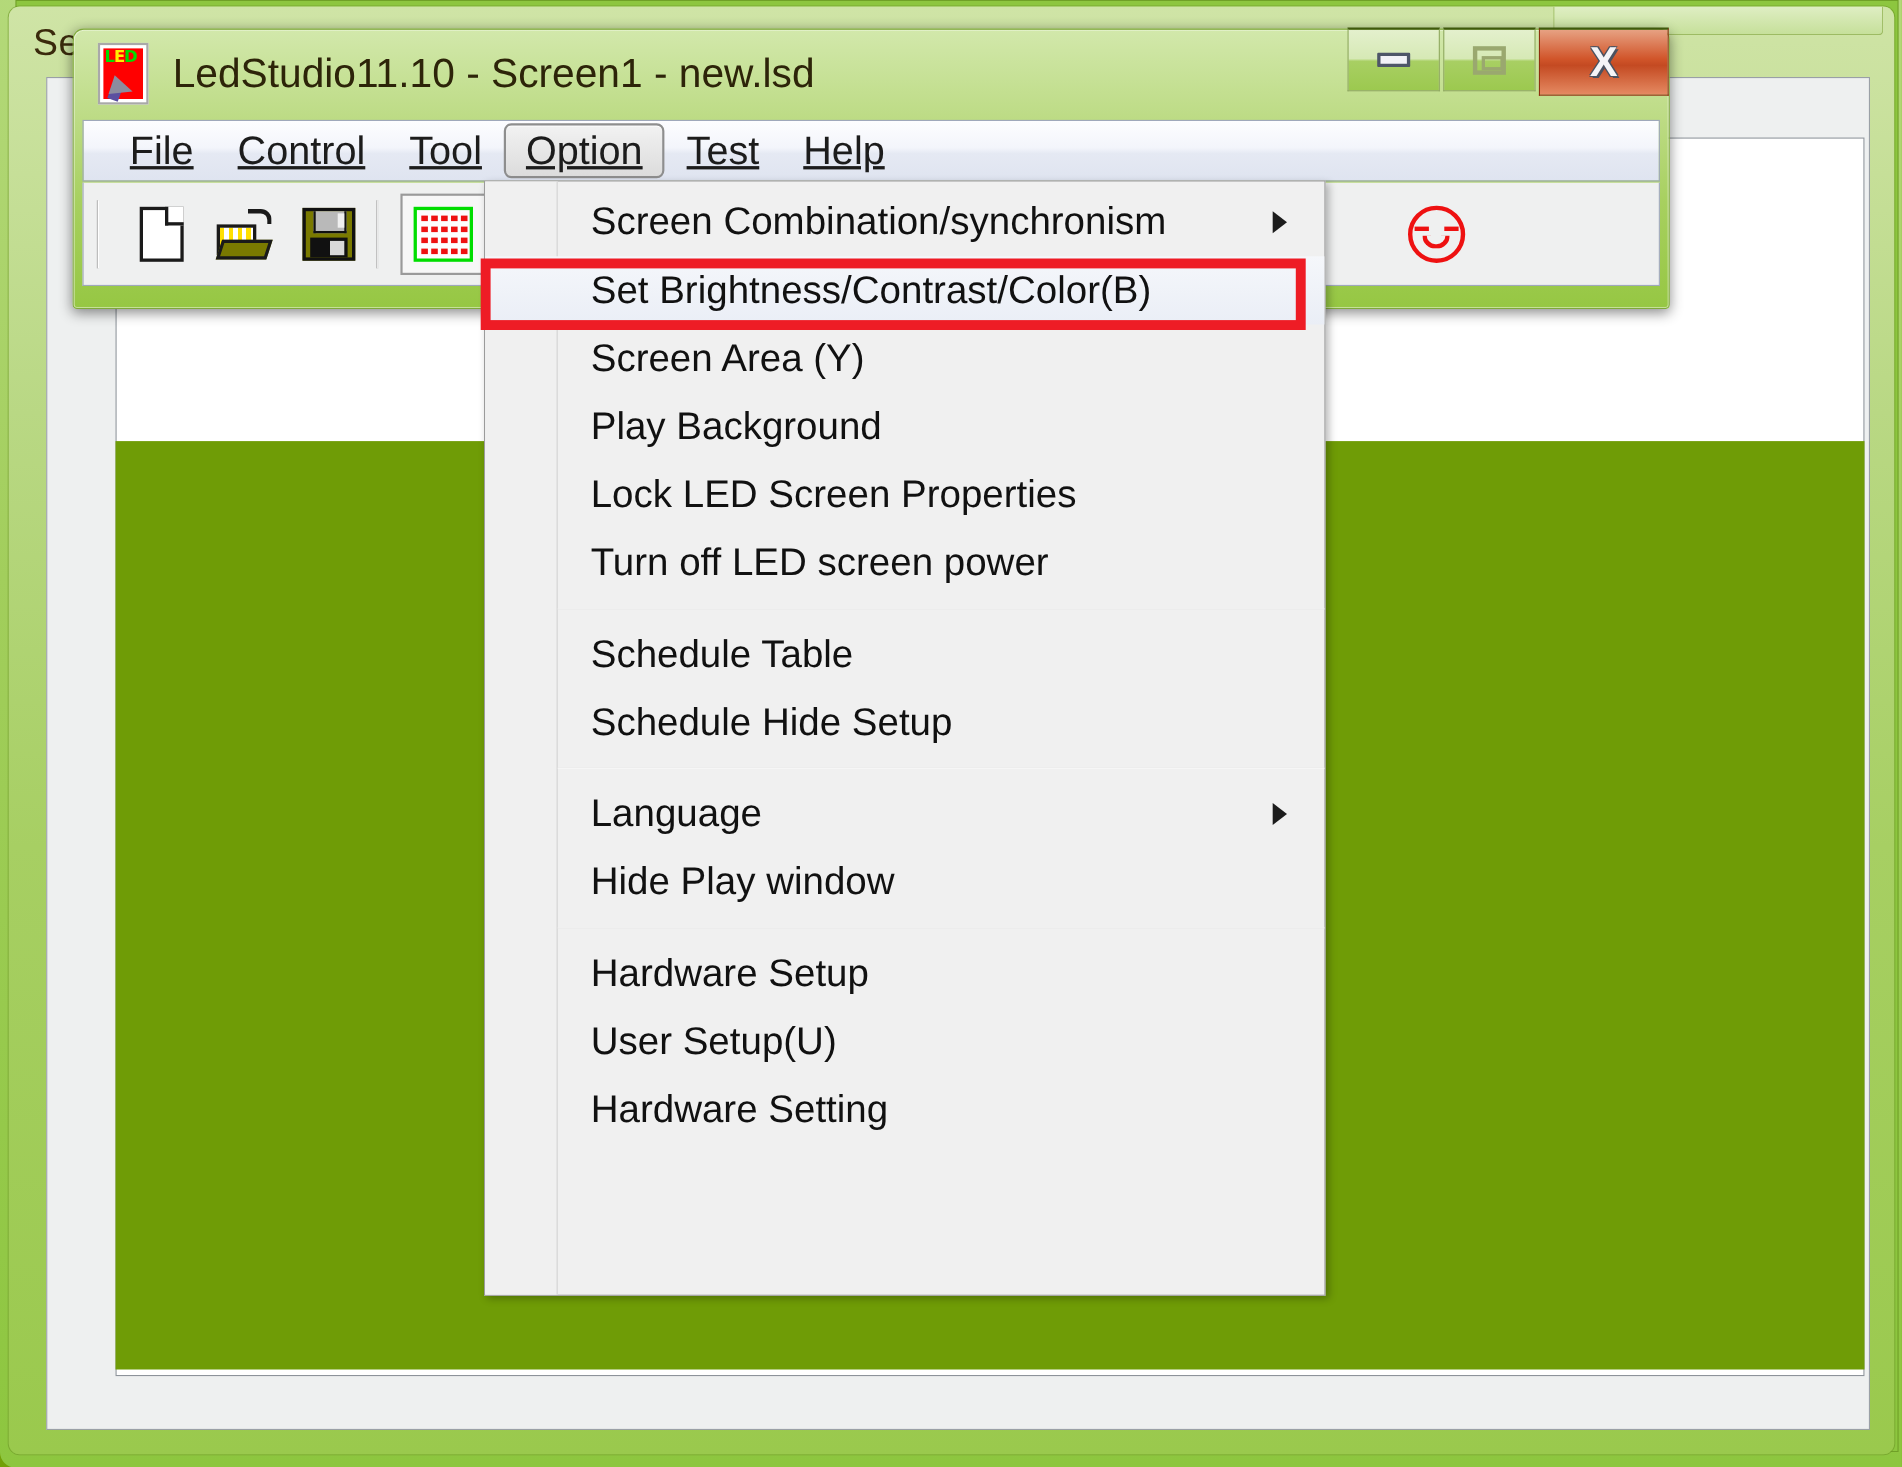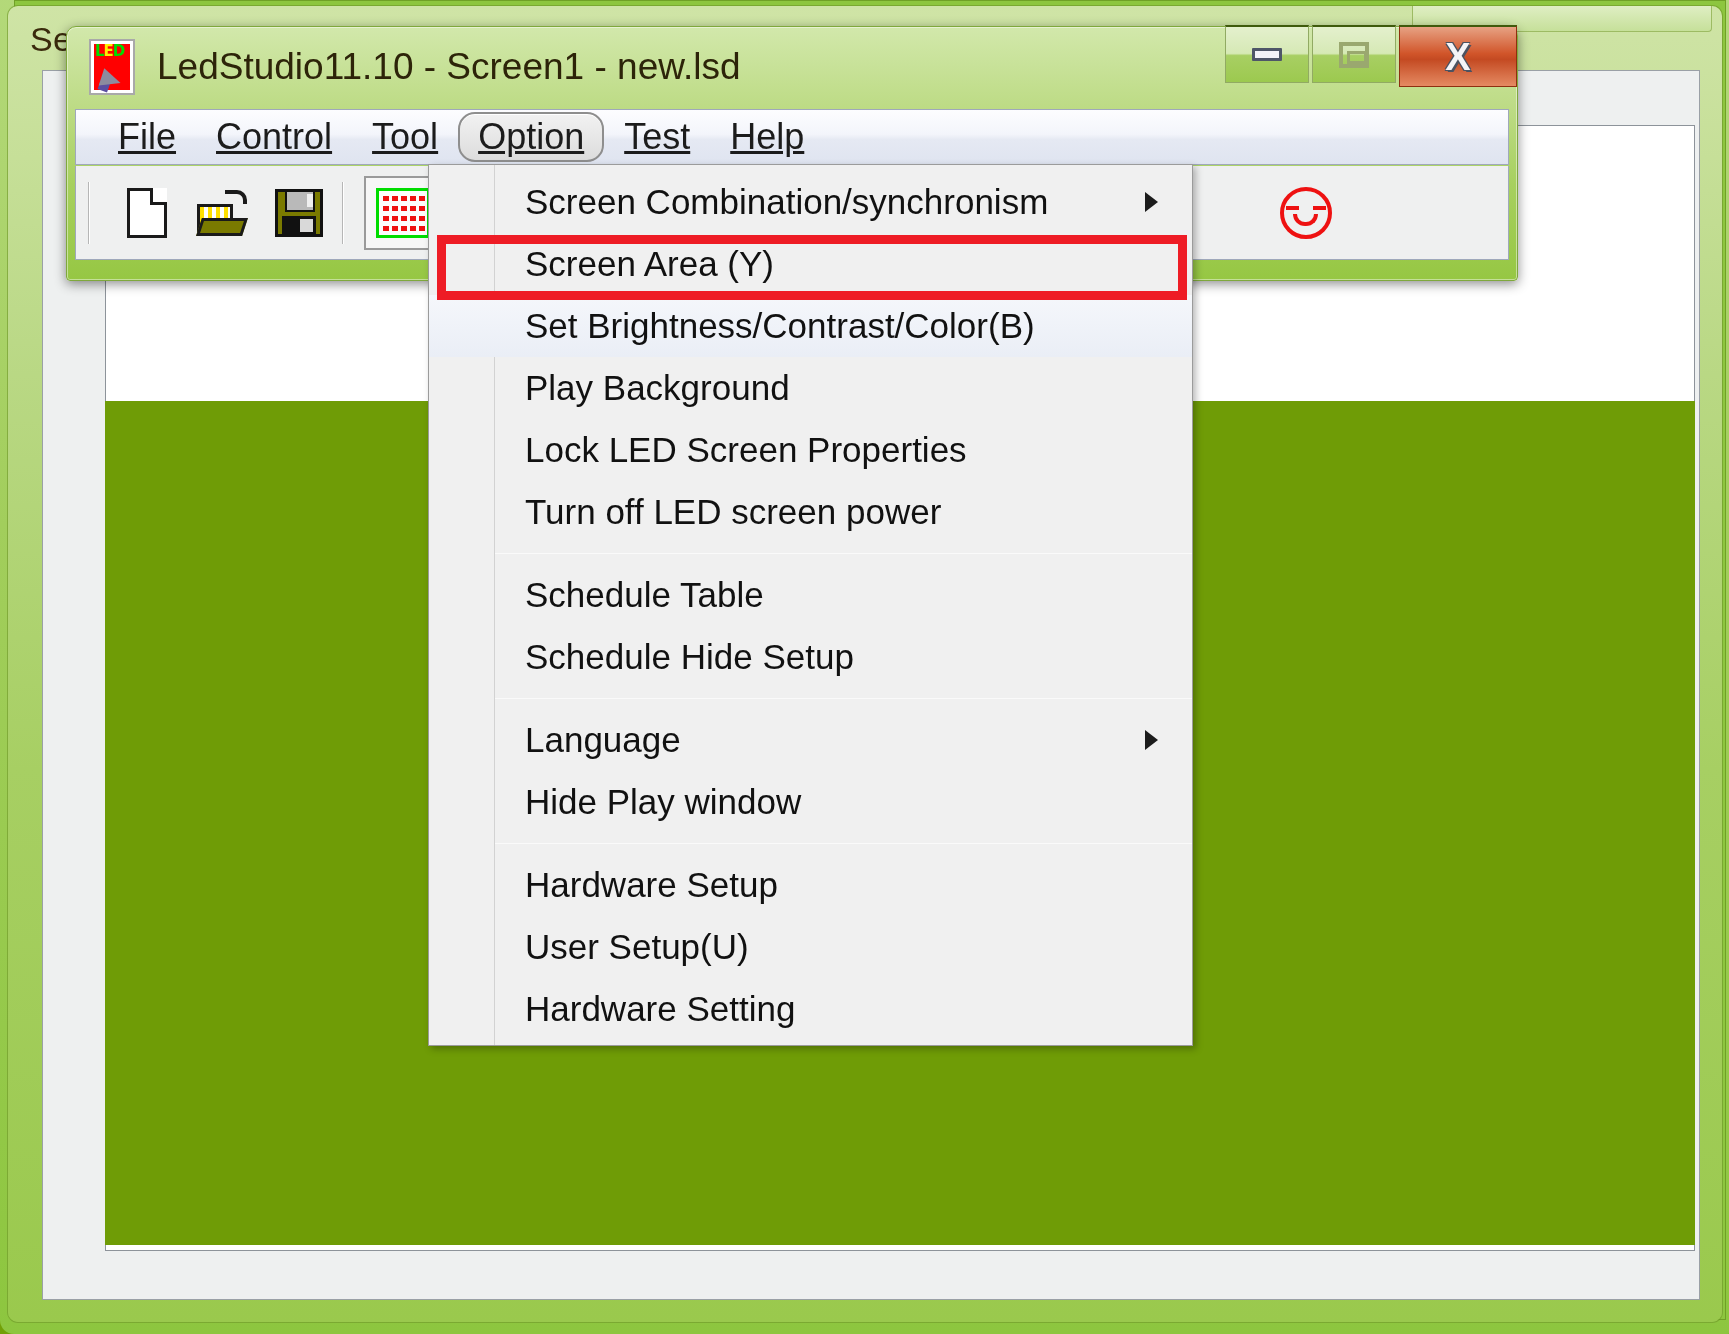--- a/index.html
+++ b/index.html
@@ -168,21 +168,21 @@
   }
   .menu-item {
     font-size: 36px; color: #1c1c1c; padding: 4px 20px;
     white-space: nowrap;
     font-family: "Liberation Sans", sans-serif;
     text-decoration: underline;
   }
   .menu-item.active {
     background: linear-gradient(180deg,#f2f2f2,#dcdcdc);
     border: 2px solid #8e8e8e;
-    border-radius: 17px;
+    border-radius: 7px;
     padding: 2px 18px;
     box-shadow: inset 0 1px 0 #fff;
   }
 
   
   .toolbar {
     position: absolute; left: 8px; right: 8px; top: 139px;
     height: 94px;
     background: #eff0f0;
     border: 1px solid #9fa8bb; border-top: none;
@@ -255,22 +255,22 @@
   .ic-smiley .mouth {
     position: absolute; left: 9px; bottom: 9px; width: 25px; height: 12px;
     border-bottom: 4px solid #ee1111; border-radius: 0 0 14px 14px;
     border-left: 4px solid #ee1111; border-right: 4px solid #ee1111;
     border-top: none;
   }
 
   
   .dropdown {
     position: absolute;
-    left: 428px; top: 164px;
-    width: 765px; height: 882px;
+    left: 440px; top: 164px;
+    width: 765px; height: 1014px;
     background: #f0f0f0;
     border: 1px solid #9b9b9b;
     box-shadow: 3px 3px 7px rgba(0,0,0,.28);
     z-index: 40;
   }
   .dropdown .gutter {
     position: absolute; left: 0; top: 0; bottom: 0; width: 66px;
     background: #f0f0f0;
     border-right: 1px solid #d2d2d2;
   }
@@ -415,27 +415,27 @@
     </div>
   </div>
 
   <div class="dropdown">
     <div class="gutter"></div>
     <div class="dd-list" id="dd-list">
         <div class="dd-item">
           <span>Screen Combination/synchronism</span>
           <span class="dd-arrow"></span>
         </div>
-        <div class="dd-item">
-          <span>Screen Area (Y)</span>
-        </div>
         <div class="dd-item highlight">
           <span>Set Brightness/Contrast/Color(B)</span>
         </div>
         <div class="dd-item">
+          <span>Screen Area (Y)</span>
+        </div>
+        <div class="dd-item">
           <span>Play Background</span>
         </div>
         <div class="dd-item">
           <span>Lock LED Screen Properties</span>
         </div>
         <div class="dd-item">
           <span>Turn off LED screen power</span>
         </div>
         <div class="dd-sep"></div>
         <div class="dd-item">

